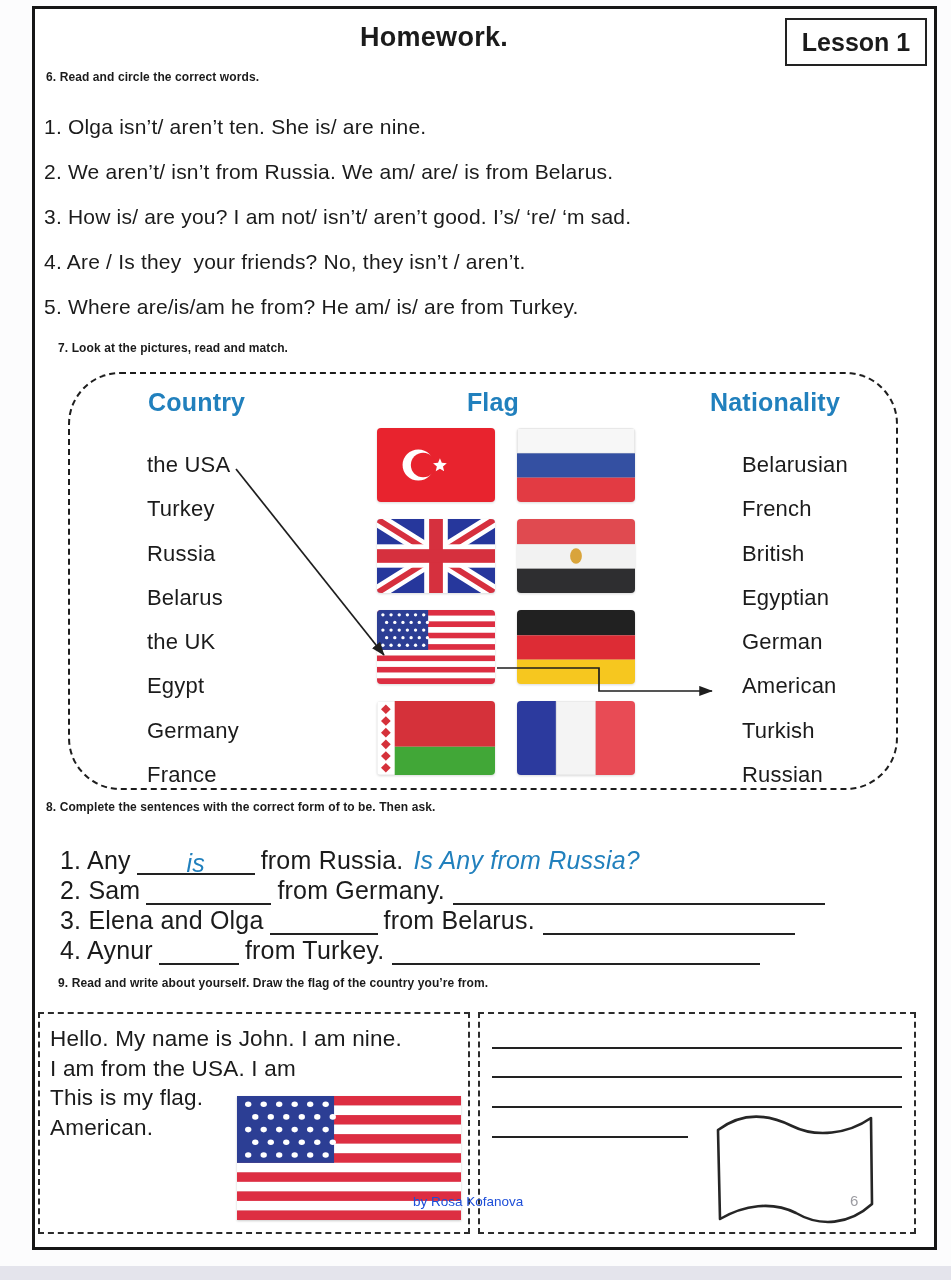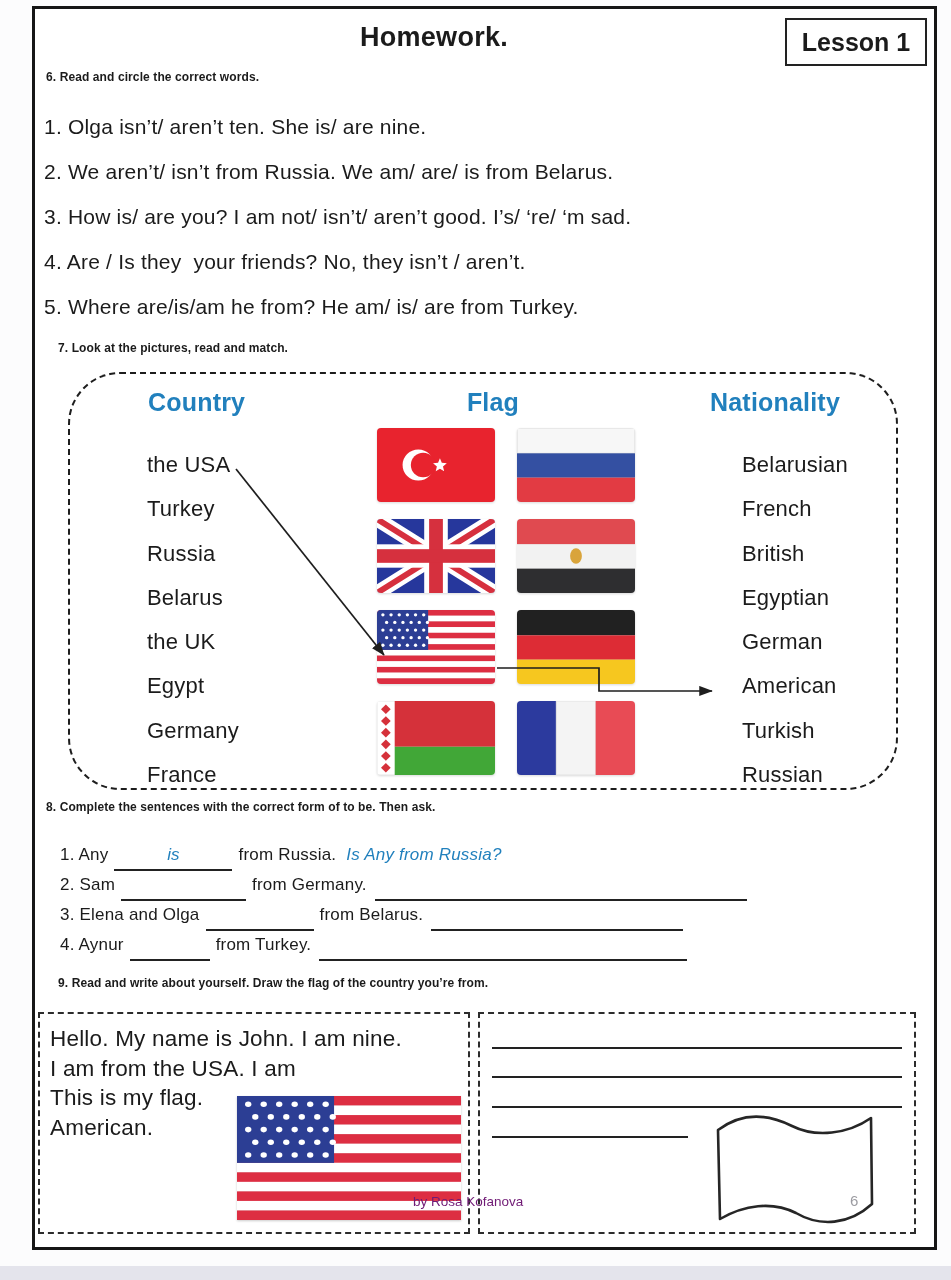--- a/index.html
+++ b/index.html
@@ -26,38 +26,38 @@
   .country-list{left:77px;width:180px;}
   .nationality-list{left:672px;width:150px;}
   .flag-grid{position:absolute;left:307px;top:54px;display:grid;
              grid-template-columns:118px 118px;grid-auto-rows:74px;column-gap:22px;row-gap:17px;}
   .flagcell{width:118px;height:74px;}
   .flagcell svg{border-radius:4px;display:block;filter:drop-shadow(0 1px 1px rgba(0,0,0,.15));}
   .arrows{position:absolute;left:0;top:0;width:826px;height:414px;pointer-events:none;}
 
   
   .s8rows{position:absolute;left:60px;top:845px;width:840px;}
-  .s8row{height:30px;font-size:17px;letter-spacing:.2px;display:flex;align-items:flex-start;}
+  .s8row{height:30px;font-size:25px;letter-spacing:.2px;display:flex;align-items:flex-end;}
   .s8row .txt{white-space:pre;}
   .blank{display:inline-block;border-bottom:2px solid #222;height:24px;margin:0 6px;
          text-align:center;font-style:italic;}
   .blank.answer{color:#2180bd;}
   .tailline{display:inline-block;border-bottom:2px solid #222;height:24px;margin-left:8px;}
   .question{color:#2180bd;font-style:italic;margin-left:10px;white-space:pre;}
 
   
   .box9{position:absolute;border:2px dashed #2c2c2c;background:#fff;}
   .box9.left{left:38px;top:1012px;width:428px;height:218px;text-decoration:underline;}
   .box9.right{left:478px;top:1012px;width:434px;height:218px;}
   .about-text{position:absolute;left:10px;top:10px;font-size:22.5px;line-height:29.5px;letter-spacing:.2px;}
   .bigflag{position:absolute;left:197px;top:82px;}
   .bigflag svg{filter:drop-shadow(0 1px 1px rgba(0,0,0,.2));}
   .writeline{position:absolute;border-top:2px solid #222;}
   .flag-outline{position:absolute;left:228px;top:92px;}
-  .footer-credit{position:absolute;left:413px;top:1194px;font-size:13.5px;color:#701a75;}
+  .footer-credit{position:absolute;left:413px;top:1194px;font-size:13.5px;color:#1d4ed8;}
   .page-num{position:absolute;left:850px;top:1192px;font-size:15px;color:#9b9ba1;}
 </style>
 </head>
 <body>
 
 <div class="page">
   <div class="frame"></div>
   <div class="bottom-strip"></div>
 
   <div class="title">Homework.</div>

